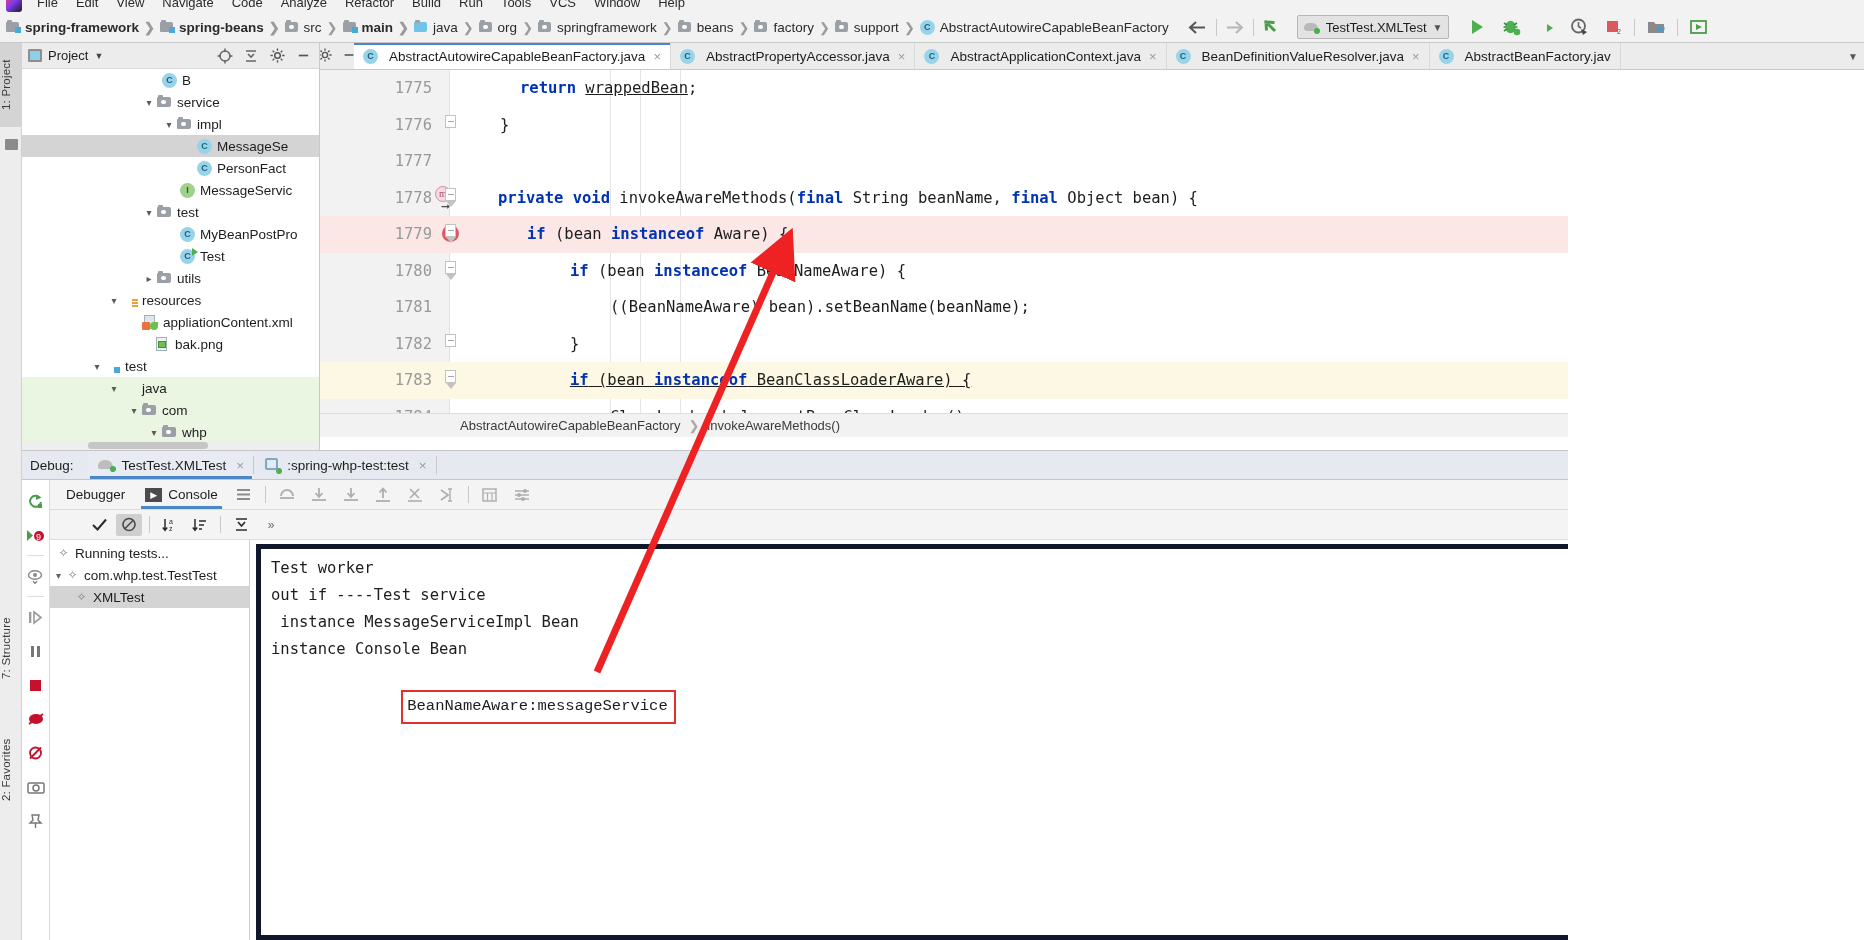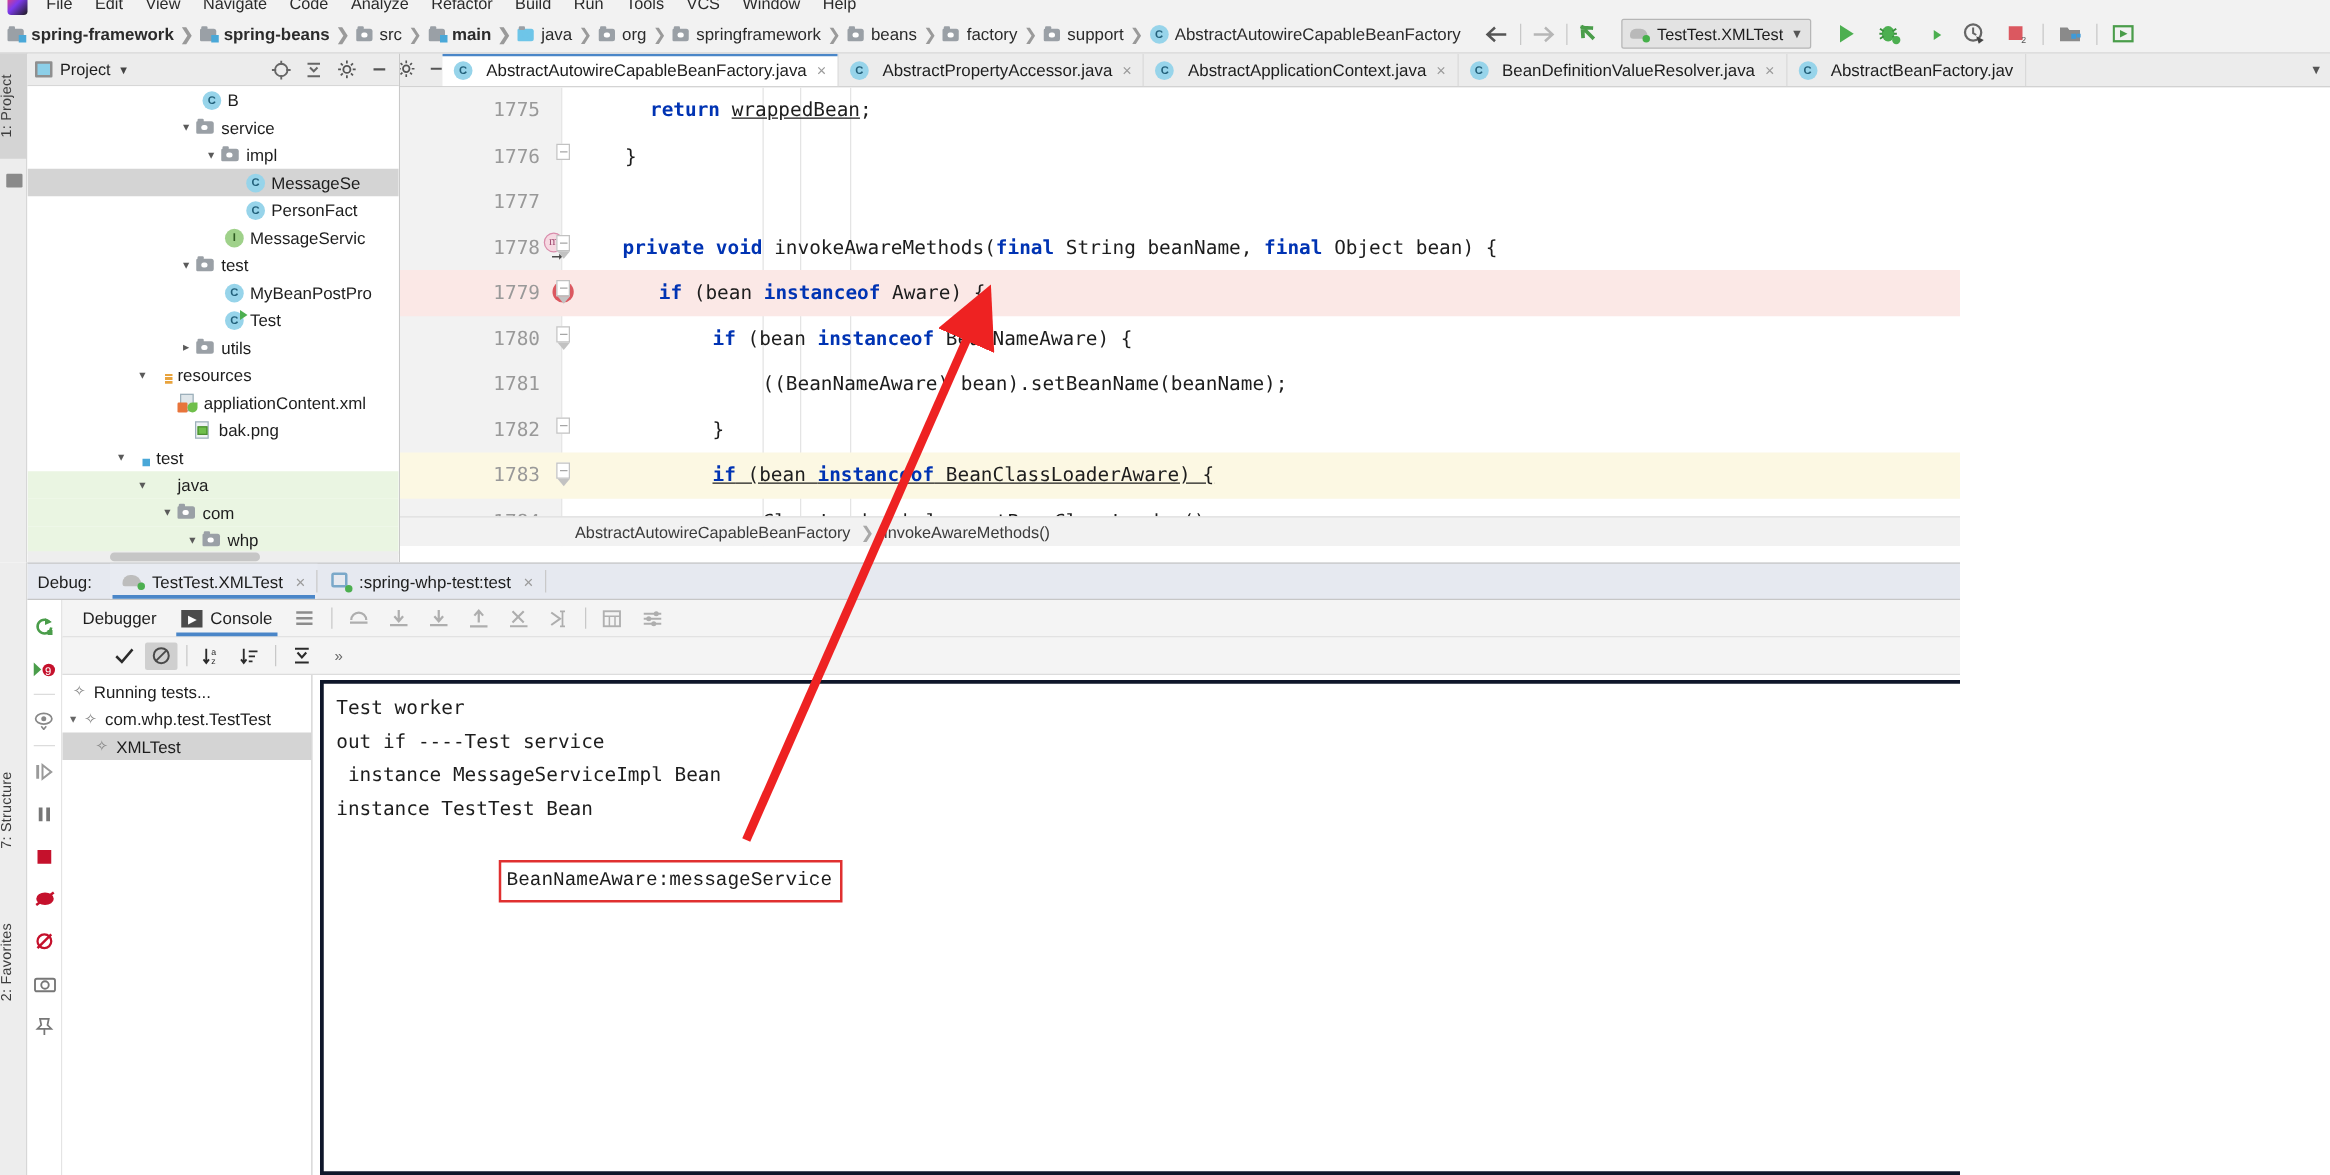--- a/index.html
+++ b/index.html
@@ -24,21 +24,21 @@
   }
   .menubar .mi { padding:2px 9px; font-size:13px; color:#2b2b2b; white-space:nowrap; }
 
   
   .toolbar {
     position:absolute; left:0; top:12px; width:1864px; height:31px;
     background:#f2f2f2; border-bottom:1px solid #c9c9c9;
     display:flex; align-items:center; padding-left:6px;
   }
   .crumbs { display:flex; align-items:center; height:100%; }
-  .crumb { display:flex; align-items:center; font-size:13.5px; color:#2b2b2b; white-space:nowrap; }
+  .crumb { display:flex; font-size:13.5px; color:#2b2b2b; white-space:nowrap; }
   .crumb.b { font-weight:bold; }
   .crumb .sep { color:#9a9a9a; margin:0 5px; font-size:13px; }
   .ico { display:inline-block; margin-right:5px; position:relative; flex:none; }
   .ico-mod { width:14px; height:12px; }
   .ico-mod .f { position:absolute; left:0; top:2px; width:13px; height:10px; background:#9aa0a6; border-radius:1px 2px 2px 1px;}
   .ico-mod .f:before{content:"";position:absolute;left:1px;top:-2px;width:5px;height:3px;background:#9aa0a6;border-radius:1px;}
   .ico-mod .m { position:absolute; right:-1px; bottom:-1px; width:6px; height:6px; background:#4aa8d8; }
   .ico-fold { width:14px; height:12px; }
   .ico-fold .f { position:absolute; left:0; top:2px; width:13px; height:10px; background:#9aa0a6; border-radius:1px 2px 2px 1px;}
   .ico-fold .f:before{content:"";position:absolute;left:1px;top:-2px;width:5px;height:3px;background:#9aa0a6;border-radius:1px;}
@@ -226,21 +226,21 @@
   .tgl.on { background:#cfcfcf; border-radius:2px; }
 
   .dcontent { position:absolute; left:0; top:60px; right:0; bottom:0; display:flex; background:#ffffff; }
   .testtree { width:200px; background:#ffffff; border-right:1px solid #cfcfcf; padding-top:2px; }
   .ttrow { display:flex; align-items:center; height:22px; font-size:13.5px; padding-left:2px; white-space:nowrap; }
   .ttrow.sel { background:#d4d4d4; }
   .spin { width:15px; height:15px; margin-right:4px; flex:none; position:relative; color:#8a8a8a; font-size:12px;
           display:flex; align-items:center; justify-content:center;}
   .ttarrow { width:13px; text-align:center; color:#666; font-size:10px; flex:none; }
 
-  .console { flex:1; position:relative; background:#ffffff; margin:4px 6px 0 6px; border:3px solid #0f172a; }
+  .console { flex:1; position:relative; background:#ffffff; margin:4px 6px 0 6px; border:5px solid #0f172a; }
   .conline { font-family:"DejaVu Sans Mono", monospace; font-size:15.5px; color:#1d1d1d;
              padding:0 0 0 10px; height:27px; line-height:27px; white-space:pre; }
   .redbox { display:inline-block; border:2px solid #e03030; padding:1px 6px 2px 4px; margin-left:-4px; }
 
   
   .arrowsvg { position:absolute; left:0; top:0; width:1864px; height:940px; pointer-events:none; }
 
   
   .watermark { position:absolute; right:12px; bottom:6px; font-size:11.5px; color:#cfcfcf; }
 
@@ -1012,21 +1012,21 @@
               <span class="spin">✧</span>
               <span>XMLTest</span>
             </div>
           </div>
 
           <div class="console">
             <div style="height:6px;"></div>
             <div class="conline">Test worker</div>
             <div class="conline">out if ----Test service</div>
             <div class="conline"> instance MessageServiceImpl Bean</div>
-            <div class="conline">instance TestTest Bean</div>
+            <div class="conline">instance Console Bean</div>
             <div class="conline" style="padding-left:14px;font-family:Liberation Mono, monospace;">
               <span class="redbox">BeanNameAware:messageService</span>
             </div>
           </div>
         </div>
       </div>
     </div>
 
     <div class="watermark">https://blog.csdn.net/qq_38807253</div>
   </div>

